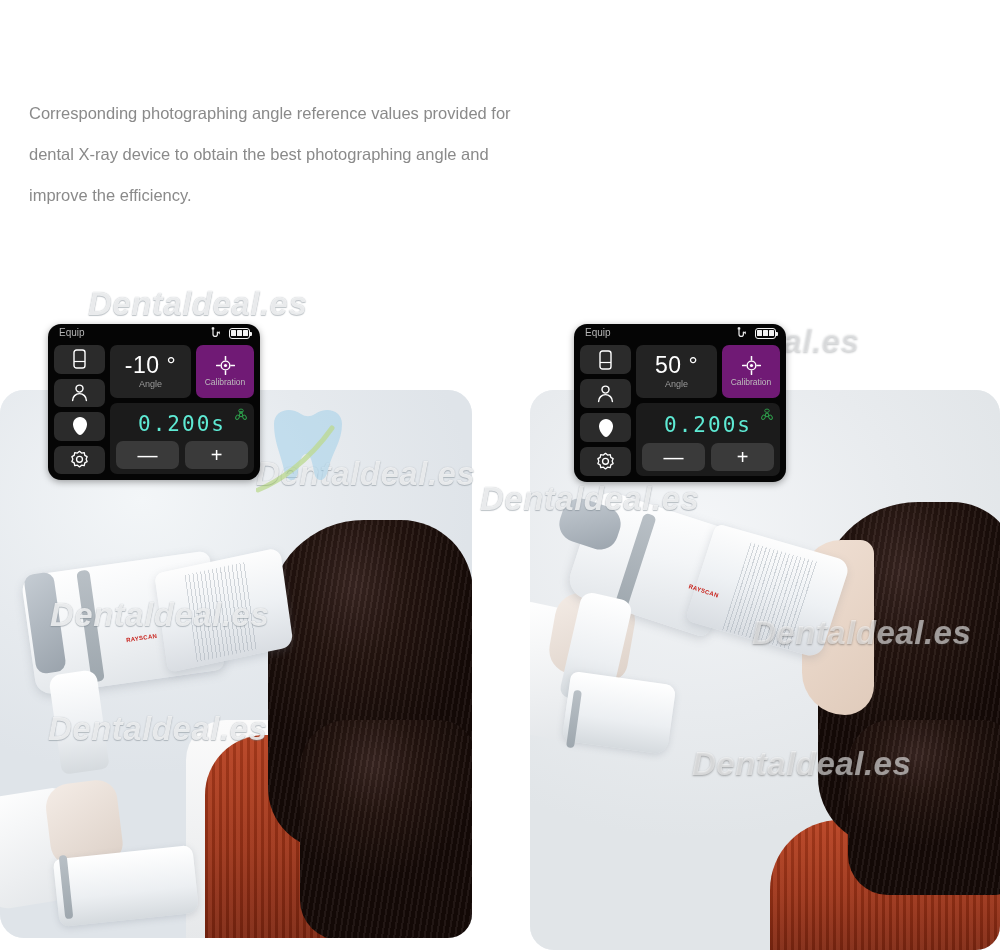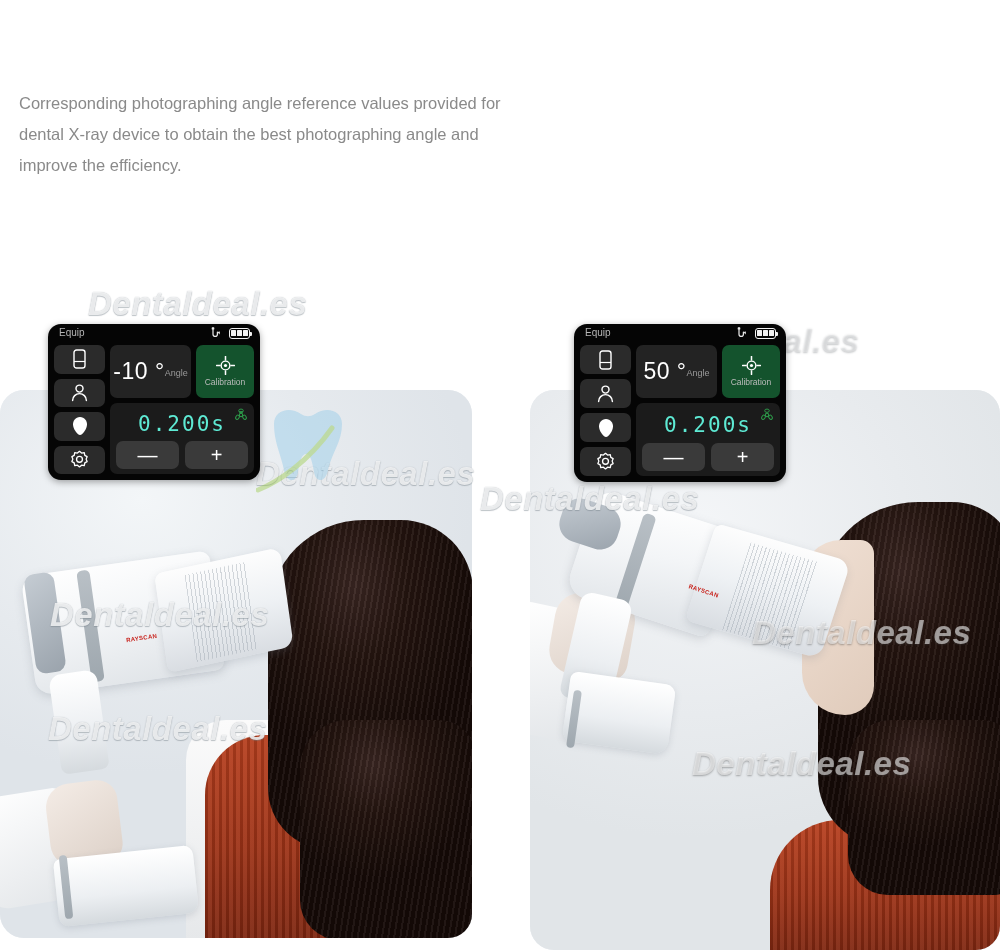--- a/index.html
+++ b/index.html
@@ -18,21 +18,21 @@
     background: linear-gradient(90deg,#bf4a5c 0%,#b05070 22%,#8c5ca8 50%,#6a62c4 75%,#5a5fd2 100%);
     -webkit-background-clip: text; background-clip: text;
     -webkit-text-fill-color: transparent; color: #8055a8;
     white-space: nowrap;
   }
   .title .w2 { font-weight: bold; }
   .body-text {
     position: absolute; left: 15px; top: 86px; width: 600px;
     font-size: 16.5px; line-height: 27px; color: #8a8a8a;
   }
-  .body-text p { margin: 4px; }
+  .body-text p { margin: 14px; }
 
   
   .photo-card {
     position: absolute; border-radius: 24px; overflow: hidden;
     background: #e9edf1;
   }
   .card-left  { left: 0px;   top: 390px; width: 472px; height: 548px; }
   .card-right { left: 530px; top: 390px; width: 470px; height: 560px; }
 
   
@@ -129,27 +129,27 @@
   .rail { display: flex; flex-direction: column; gap: 5px; width: 51px; flex: 0 0 51px; }
   .rail-btn {
     flex: 1; background: #2b2b2b; border-radius: 7px;
     display: flex; align-items: center; justify-content: center;
   }
   .right-col { flex: 1 1 auto; display: flex; flex-direction: column; gap: 5px; min-width: 0; }
   .row-top { display: flex; gap: 5px; flex: 0 0 53px; }
 
   .angle-tile {
     flex: 1 1 auto; background: #232323; border-radius: 7px;
-    display: flex; align-items: center; justify-content: center;
+    display: flex; flex-direction: column; align-items: center; justify-content: center;
   }
   .angle-value { color: #ffffff; font-size: 23px; font-weight: 500; line-height: 1; letter-spacing: .5px; }
   .angle-caption { color: #9a9a9a; font-size: 9px; margin-top: 3px; line-height: 1; }
 
   .calib-tile {
-    width: 58px; flex: 0 0 58px; background: #14532d; border-radius: 7px;
+    width: 58px; flex: 0 0 58px; background: #701a75; border-radius: 7px;
     display: flex; flex-direction: column; align-items: center; justify-content: center;
   }
   .calib-caption { color: #bdbdbd; font-size: 8.5px; margin-top: 3px; line-height: 1; }
 
   .dose-panel {
     flex: 1 1 auto; background: #1b1b1b; border-radius: 7px;
     display: flex; flex-direction: column; padding: 4px 6px 5px 6px; position: relative;
   }
   .dose-row { flex: 1 1 auto; display: flex; align-items: center; justify-content: center; position: relative; }
   .dose-value {

